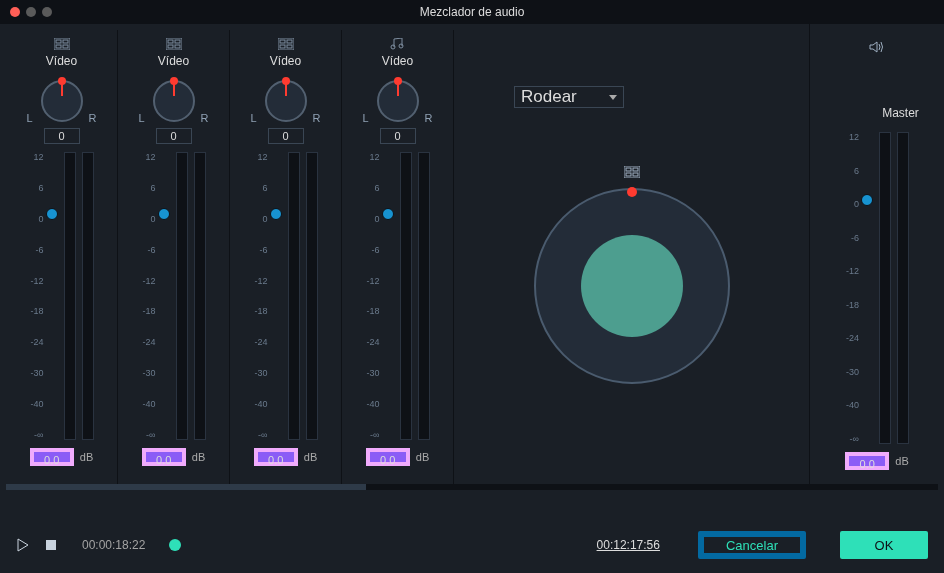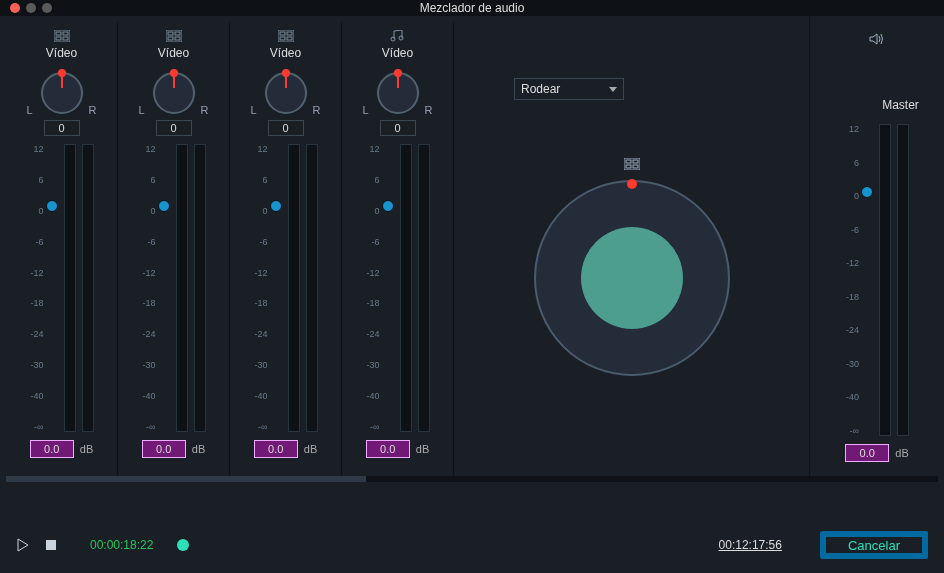--- a/index.html
+++ b/index.html
@@ -1,19 +1,19 @@
 <!DOCTYPE html>
 <html><head>
 <meta charset="utf-8">
 <style>
 * { box-sizing: border-box; margin: 0; padding: 0; font-family: -apple-system, BlinkMacSystemFont, "Segoe UI", Arial, sans-serif; }
 body { width: 944px; height: 573px; background: #1a1f26; color: #aaa; overflow: hidden; }
 
 
-.titlebar { height: 16px; background: #0e1116; display: flex; align-items: center; position: relative; }
+.titlebar { height: 24px; background: #0e1116; display: flex; align-items: center; position: relative; }
 .titlebar-dots { display: flex; gap: 6px; margin-left: 10px; }
 .titlebar-dot { width: 10px; height: 10px; border-radius: 50%; }
 .dot-close { background: #ff5f57; }
 .dot-min { background: #5a5a5a; }
 .dot-max { background: #5a5a5a; }
 .titlebar-title { position: absolute; left: 50%; transform: translateX(-50%); font-size: 12px; color: #ddd; }
 
 
 .body-area { display: flex; height: 460px; }
 .channels { display: flex; padding: 6px 0 0 6px; }
@@ -33,26 +33,26 @@
 
 .meter-area { display: flex; align-items: stretch; height: 288px; margin-top: 8px; }
 .scale { display: flex; flex-direction: column; justify-content: space-between; font-size: 9px; color: #6a7a8c; text-align: right; width: 18px; padding-right: 4px; height: 100%; }
 .meters { display: flex; gap: 6px; align-items: stretch; margin-left: 2px; height: 100%; position: relative; }
 .meter-col { display: flex; align-items: stretch; height: 100%; }
 .meter-bar { width: 12px; height: 100%; background: #0e1116; border: 1px solid #2a3340; }
 .slider-track { position: relative; width: 4px; height: 100%; margin-right: 4px; }
 .slider-thumb { position: absolute; left: -4px; width: 12px; height: 12px; border-radius: 50%; background: #1793d1; border: 1px solid #0e1116; }
 
 .db-row { display: flex; align-items: center; gap: 6px; margin-top: 8px; }
-.db-input { width: 44px; height: 18px; border: 1px solid #f0abfc; background: #701a75; color: #ddd; font-size: 11px; text-align: center; line-height: 16px; }
+.db-input { width: 44px; height: 18px; border: 4px solid #f0abfc; background: #8b5cf6; color: #ddd; font-size: 11px; text-align: center; line-height: 16px; }
 .db-label { font-size: 11px; color: #aaa; }
 
 
 .center { flex: 1; padding: 10px 20px; display: flex; flex-direction: column; align-items: center; }
-.mode-select { align-self: flex-start; margin: 52px 0 0 40px; width: 110px; height: 22px; border: 1px solid #3a4654; background: #1a1f26; display: flex; align-items: center; justify-content: space-between; padding: 0 6px; font-size: 12px; color: #ddd; }
+.mode-select { align-self: flex-start; margin: 52px 0 0 40px; width: 110px; height: 22px; border: 1px solid #3a4654; background: #1a1f26; display: flex; align-items: center; justify-content: space-between; padding: 0 6px; font-size: 17px; color: #ddd; }
 .chevron { width: 0; height: 0; border-left: 4px solid transparent; border-right: 4px solid transparent; border-top: 5px solid #aaa; }
 
 .surround-wrap { margin-top: 56px; display: flex; flex-direction: column; align-items: center; }
 .surround-icon { margin-bottom: 6px; }
 .surround { position: relative; width: 196px; height: 196px; }
 .surround-outer { position: absolute; inset: 0; border: 2px solid #4a5b6e; border-radius: 50%; background: #232c38; }
 .surround-inner { position: absolute; left: 50%; top: 50%; width: 102px; height: 102px; background: #4d9e8f; border-radius: 50%; transform: translate(-50%, -50%); }
 .surround-dot { position: absolute; left: 50%; top: -1px; width: 10px; height: 10px; background: #ff3b30; border-radius: 50%; transform: translateX(-50%); }
 
 
@@ -63,21 +63,21 @@
 .master-db-row { display: flex; align-items: center; gap: 6px; margin-top: 8px; }
 
 
 .hscroll { height: 6px; background: #0e1116; margin: 0 6px 0 6px; position: relative; }
 .hscroll-thumb { position: absolute; left: 0; top: 0; height: 6px; width: 360px; background: #2e3a48; }
 
 
 .bottombar { position: absolute; left: 0; right: 0; bottom: 0; height: 56px; display: flex; align-items: center; padding: 0 16px; gap: 14px; }
 .play-icon, .stop-icon { width: 14px; height: 14px; display: inline-flex; align-items: center; justify-content: center; }
 .play-icon svg, .stop-icon svg { display: block; }
-.tc { font-size: 12px; color: #22c55e; margin-left: 18px; }
+.tc { font-size: 12px; color: #a3a3a3; margin-left: 10px; }
 .playhead-track { flex: 1; height: 24px; position: relative; margin: 0 10px; }
 .playhead-dot { position: absolute; left: 0; top: 6px; width: 12px; height: 12px; border-radius: 50%; background: #2ee0b8; }
 .tc-total { font-size: 12px; color: #ddd; margin-right: 24px; text-decoration: underline; }
 .btn { height: 28px; padding: 0 22px; font-size: 13px; display: inline-flex; align-items: center; justify-content: center; border-radius: 2px; }
 .btn-cancel { border: 6px solid #0369a1; color: #2ee0b8; background: transparent; }
 .btn-ok { background: #2ee0b8; color: #0e1116; margin-left: 20px; width: 88px; }
 </style>
 </head>
 <body>
 
@@ -382,13 +382,14 @@
     <svg width="12" height="12" viewBox="0 0 12 12">
         <rect x="1" y="1" width="10" height="10" fill="#c9d3de"></rect>
       </svg>
   </span>
   <span class="tc">00:00:18:22</span>
   <div class="playhead-track">
     <div class="playhead-dot"></div>
   </div>
   <span class="tc-total">00:12:17:56</span>
   <div class="btn btn-cancel">Cancelar</div>
+  <div class="btn btn-ok">OK</div>
 </div>
 
 </body></html>

